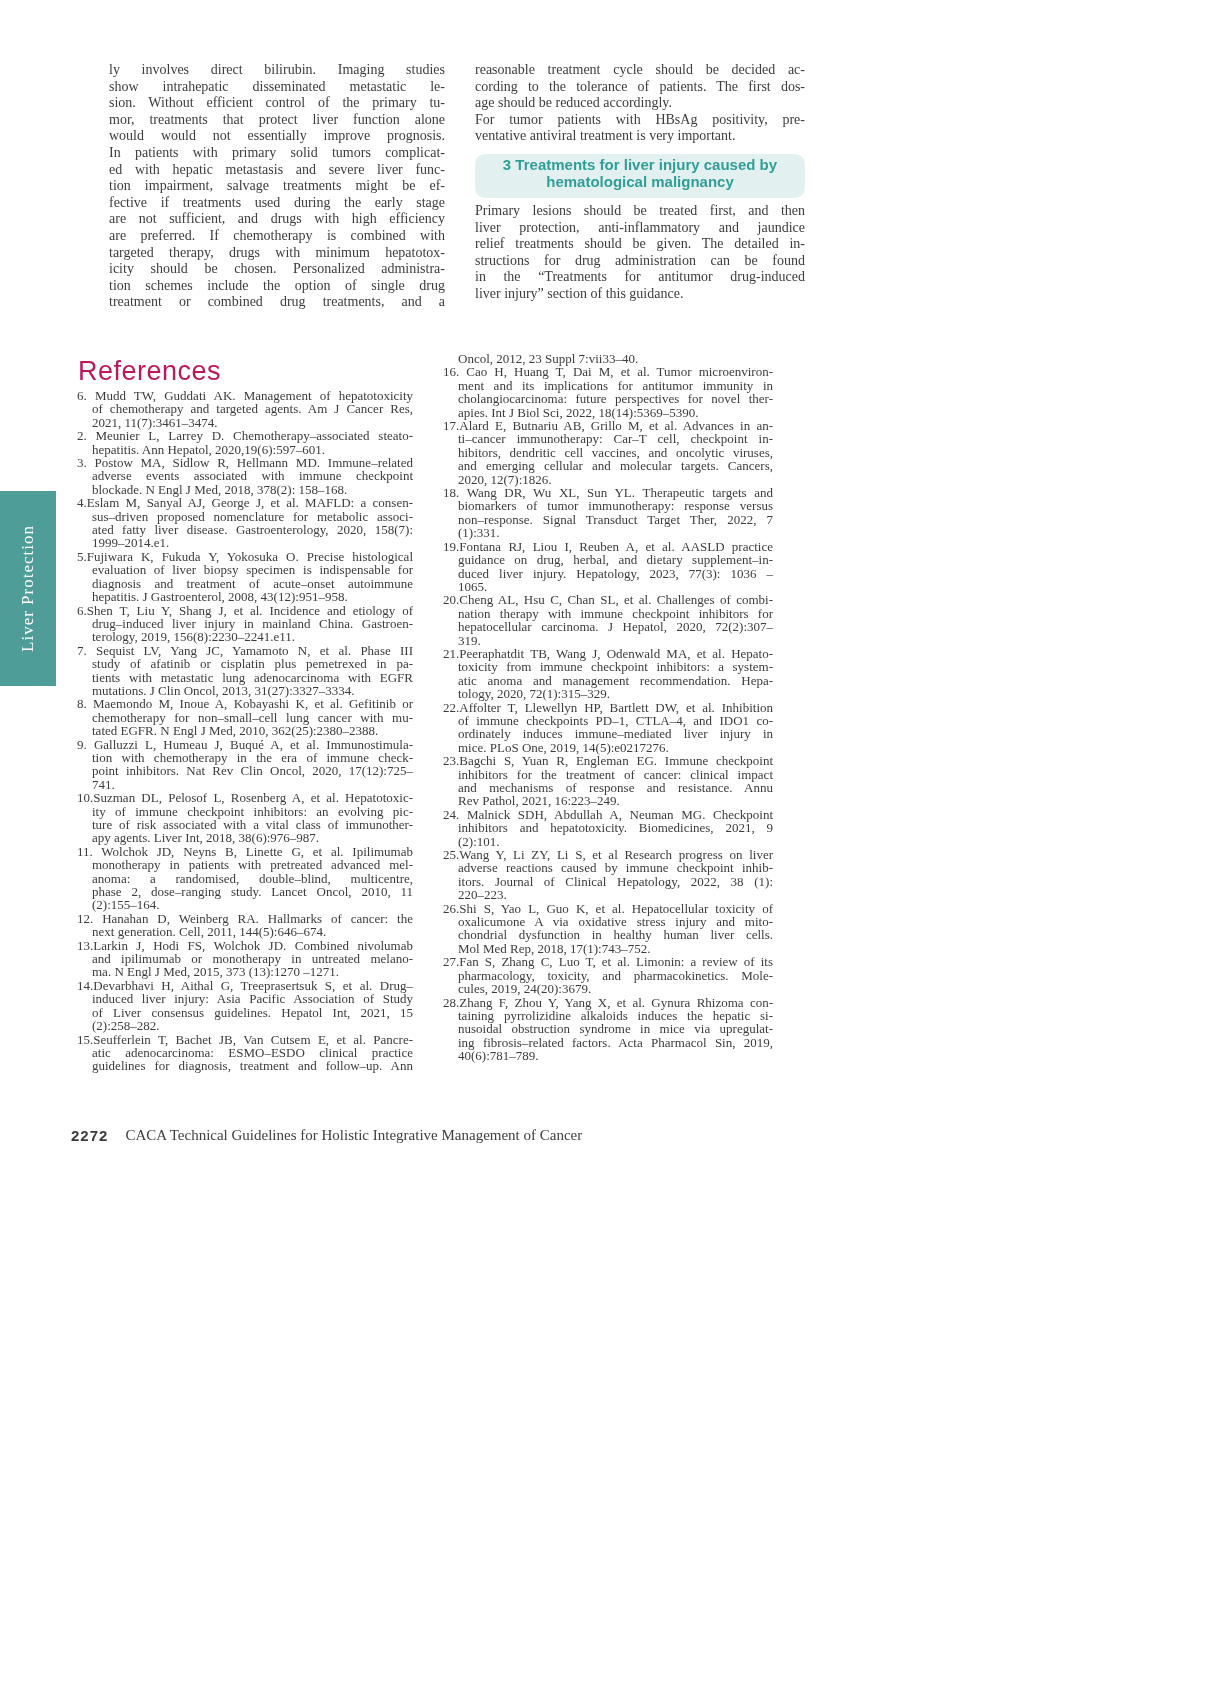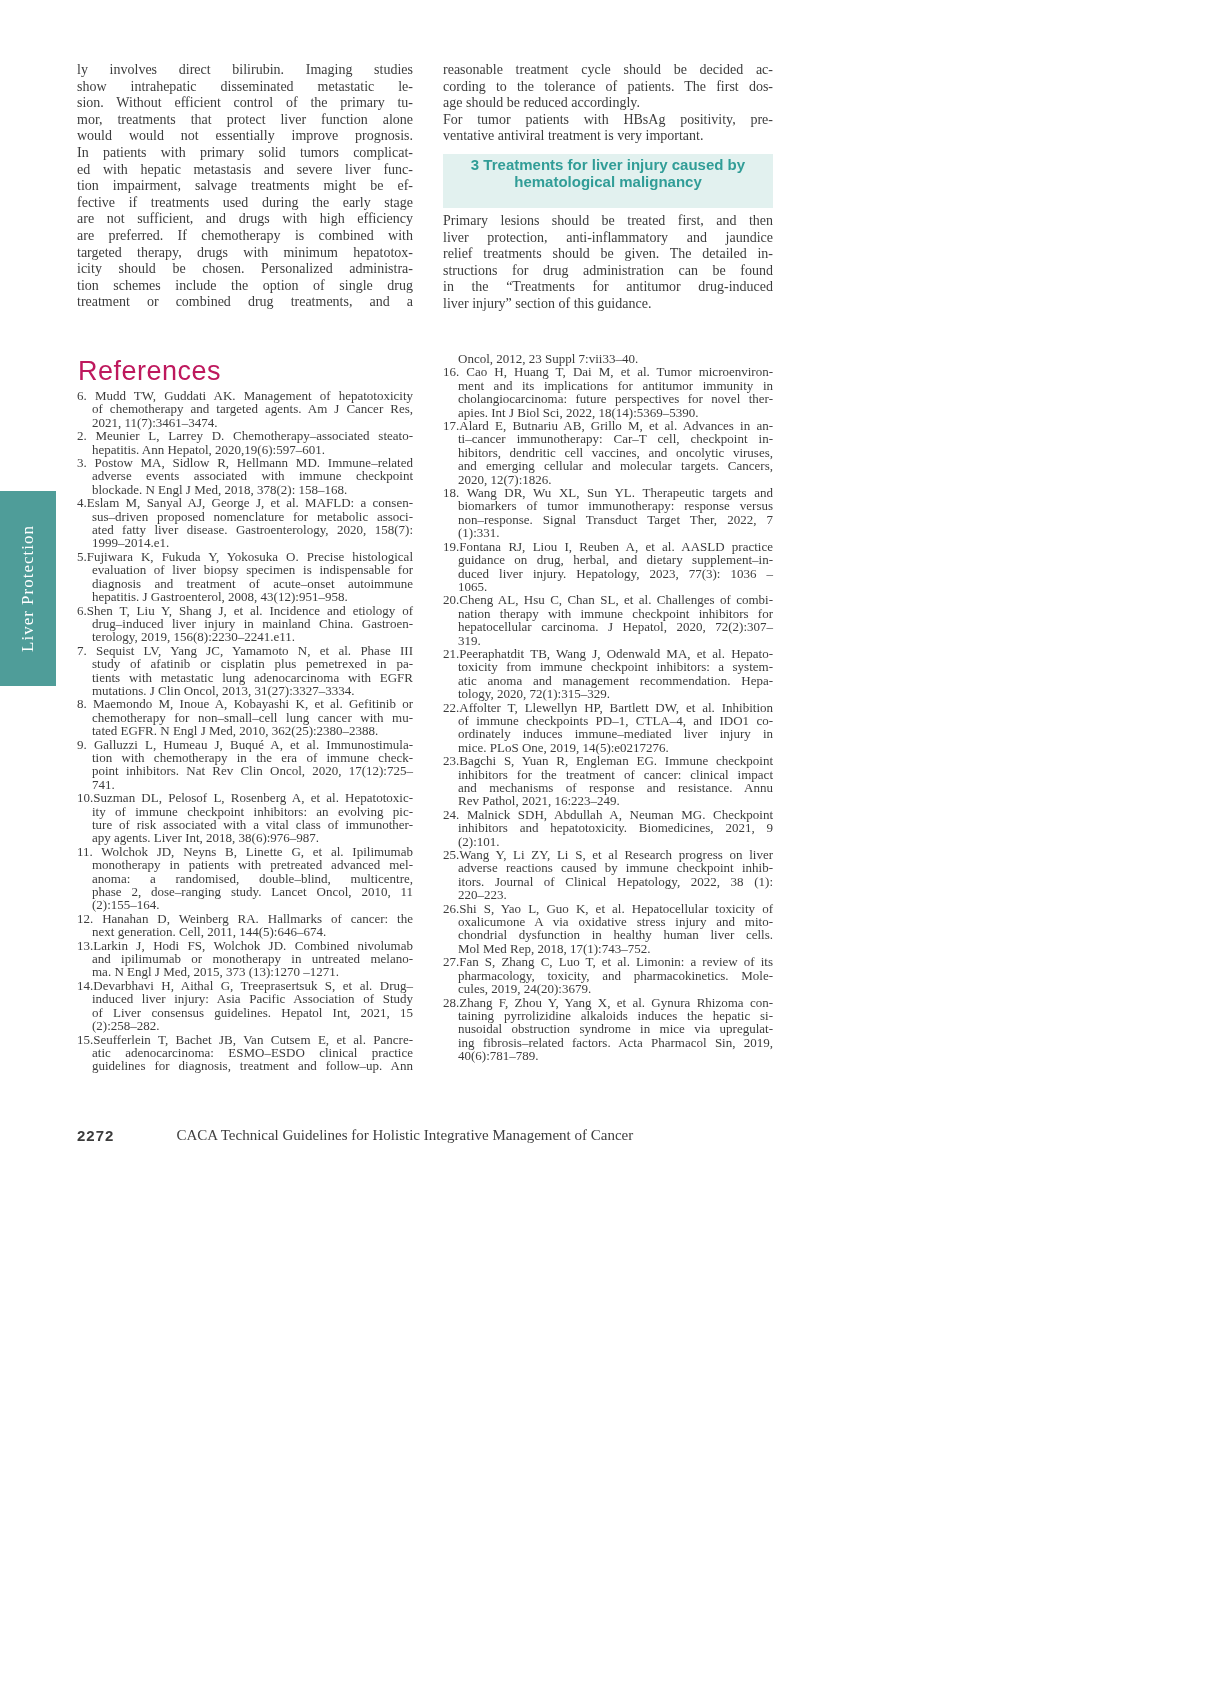--- a/index.html
+++ b/index.html
@@ -15,47 +15,47 @@
     position:absolute; left:0; top:491px; width:56px; height:195px;
     background:#4F9D99; display:flex; align-items:center; justify-content:center;
   }
   .tab-text {
     writing-mode:vertical-rl; transform:rotate(180deg);
     color:#ffffff; font-size:17px; letter-spacing:1px;
     font-family:"Liberation Serif", serif;
   }
 
   
-  .body-col { position:absolute; top:62px; font-size:14px; line-height:16.6px; }
+  .body-col { position:absolute; top:62px; font-size:14px; line-height:16.6px;margin-left:32px; }
   .body-left  { left:77px;  width:336px; }
   .body-right { left:443px; width:330px; }
 
   .ln { text-align:justify; text-align-last:justify; -moz-text-align-last:justify; }
   .ln.last { text-align-last:left; -moz-text-align-last:left; }
 
   .section-heading {
-    margin:9px 0 5px 0; padding:2px 4px 17px 4px;
+    margin:9px 0 5px 0; padding:2px 4px 7px 4px;
     background:#E2F1EF; color:#319D97;
     font-family:"Liberation Sans", sans-serif; font-weight:bold;
-    font-size:15px; line-height:17.5px; text-align:center;
+    font-size:15px; line-height:17.5px; text-align:center;border-radius:10px;
   }
 
   .refs-heading {
     position:absolute; left:78px; top:356px; margin:0;
     font-family:"Liberation Sans", sans-serif; font-weight:400;
     font-size:27px; color:#be185d; letter-spacing:0.5px;
   }
 
   .refs-col { position:absolute; font-size:13px; line-height:13.4px; }
   .refs-left  { left:77px;  top:389px; width:336px; }
   .refs-right { left:443px; top:352px; width:330px; }
   .ref .ln.cont { padding-left:15px; }
   .refs-carry { padding-left:15px; }
 
-  .footer { position:absolute; left:77px; top:1127px; display:flex; align-items:flex-start;gap:45px; }
+  .footer { position:absolute; left:71px; top:1127px; display:flex; align-items:flex-start; }
   .page-num {
     font-family:"Liberation Sans", sans-serif; font-size:15px; font-weight:bold;
     letter-spacing:1px; color:#3c3c3c; margin-right:17px;
   }
   .footer-title { font-size:15px; color:#404040; }
 </style>
 </head>
 <body>
 
 <div class="page">

